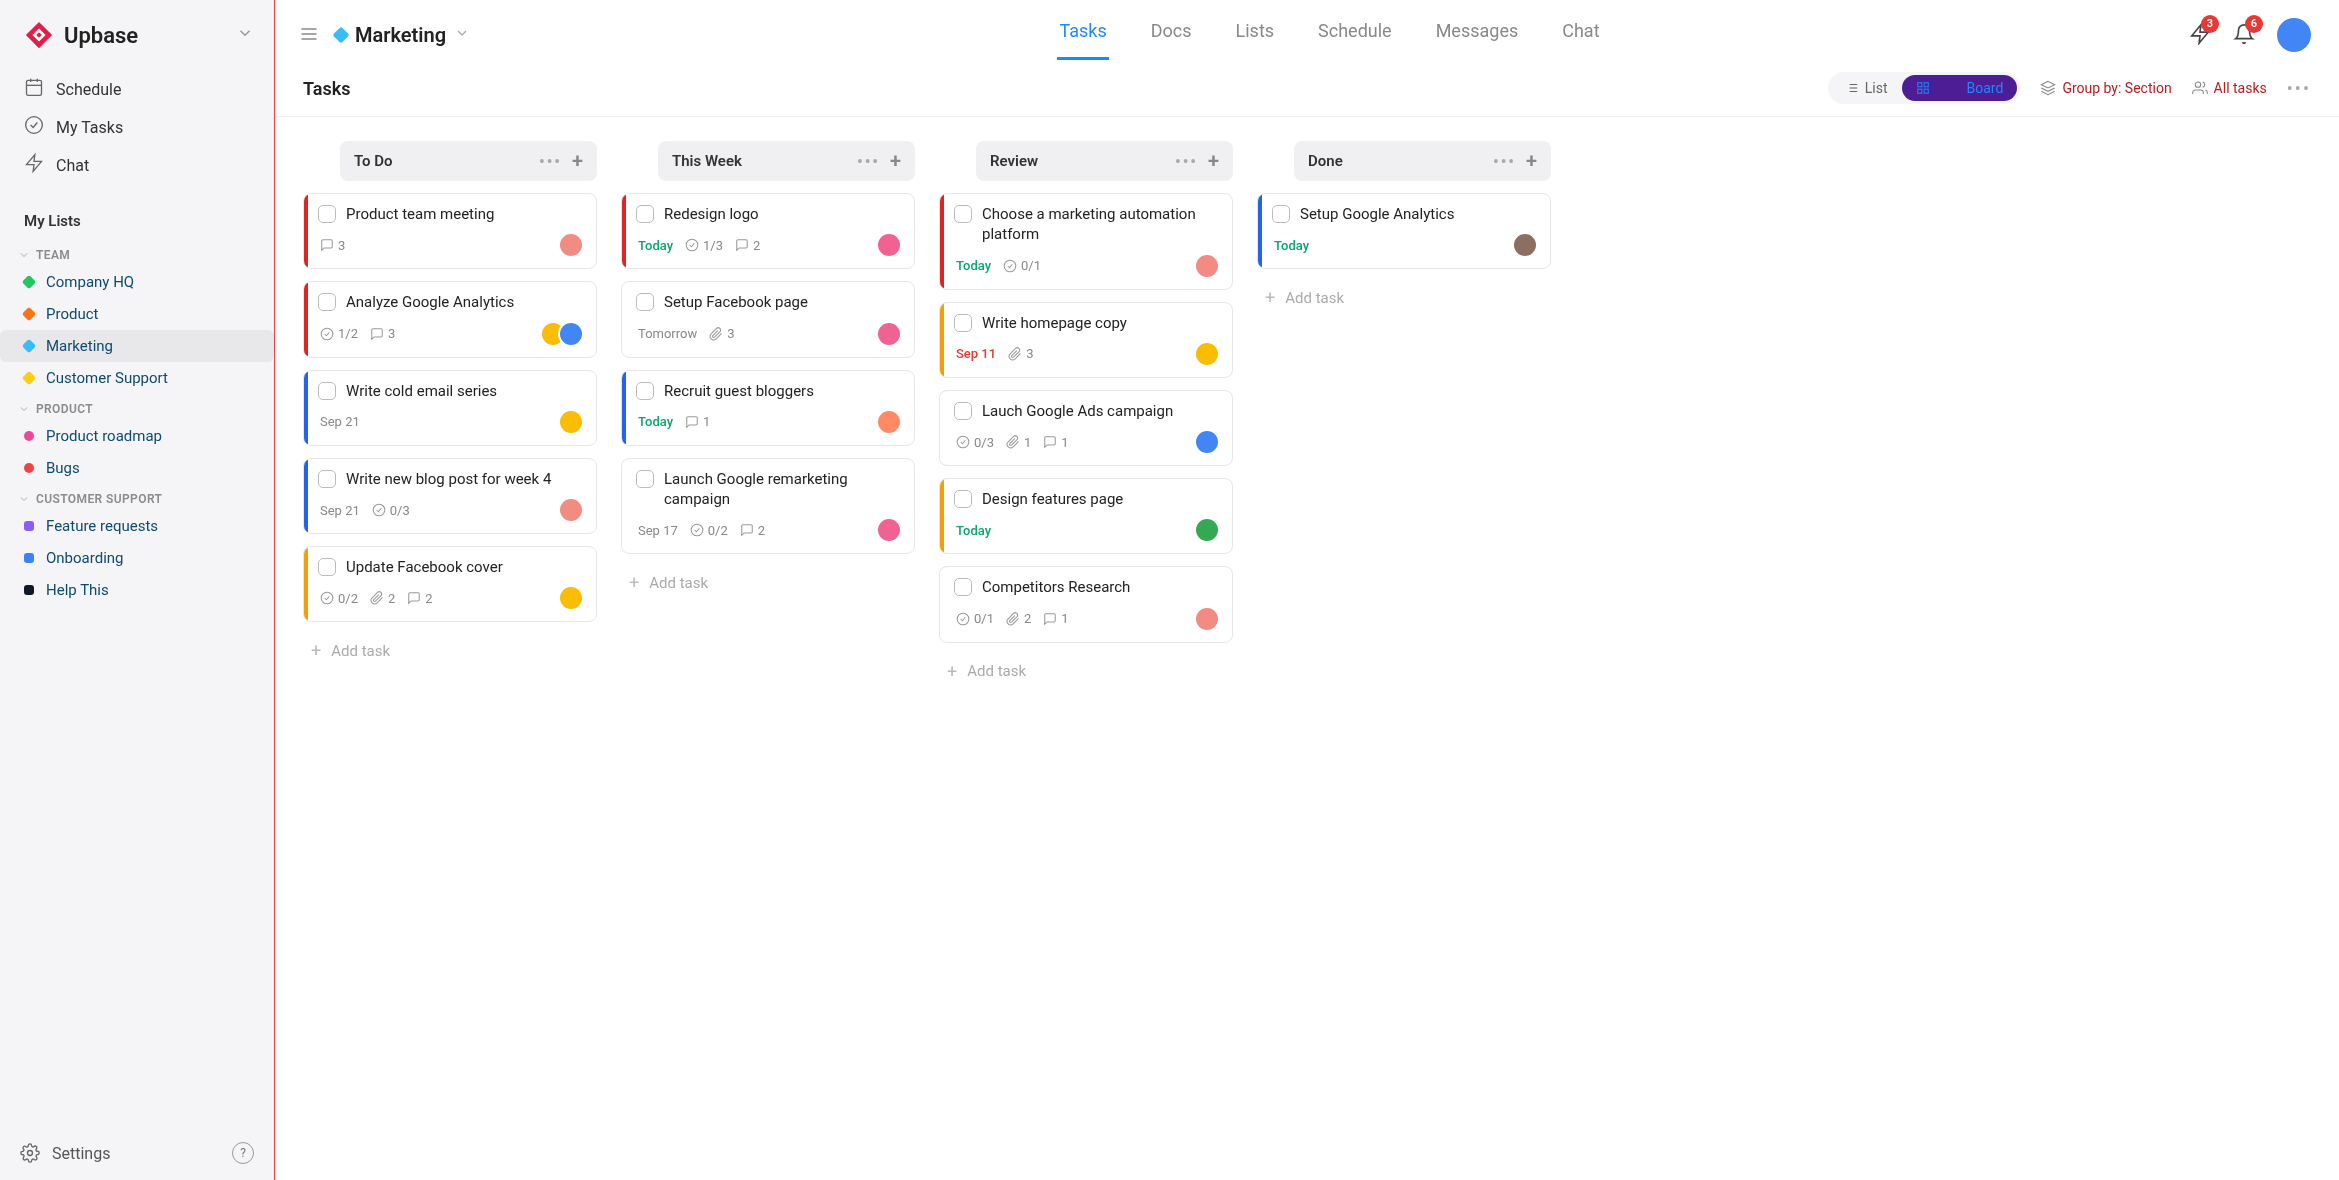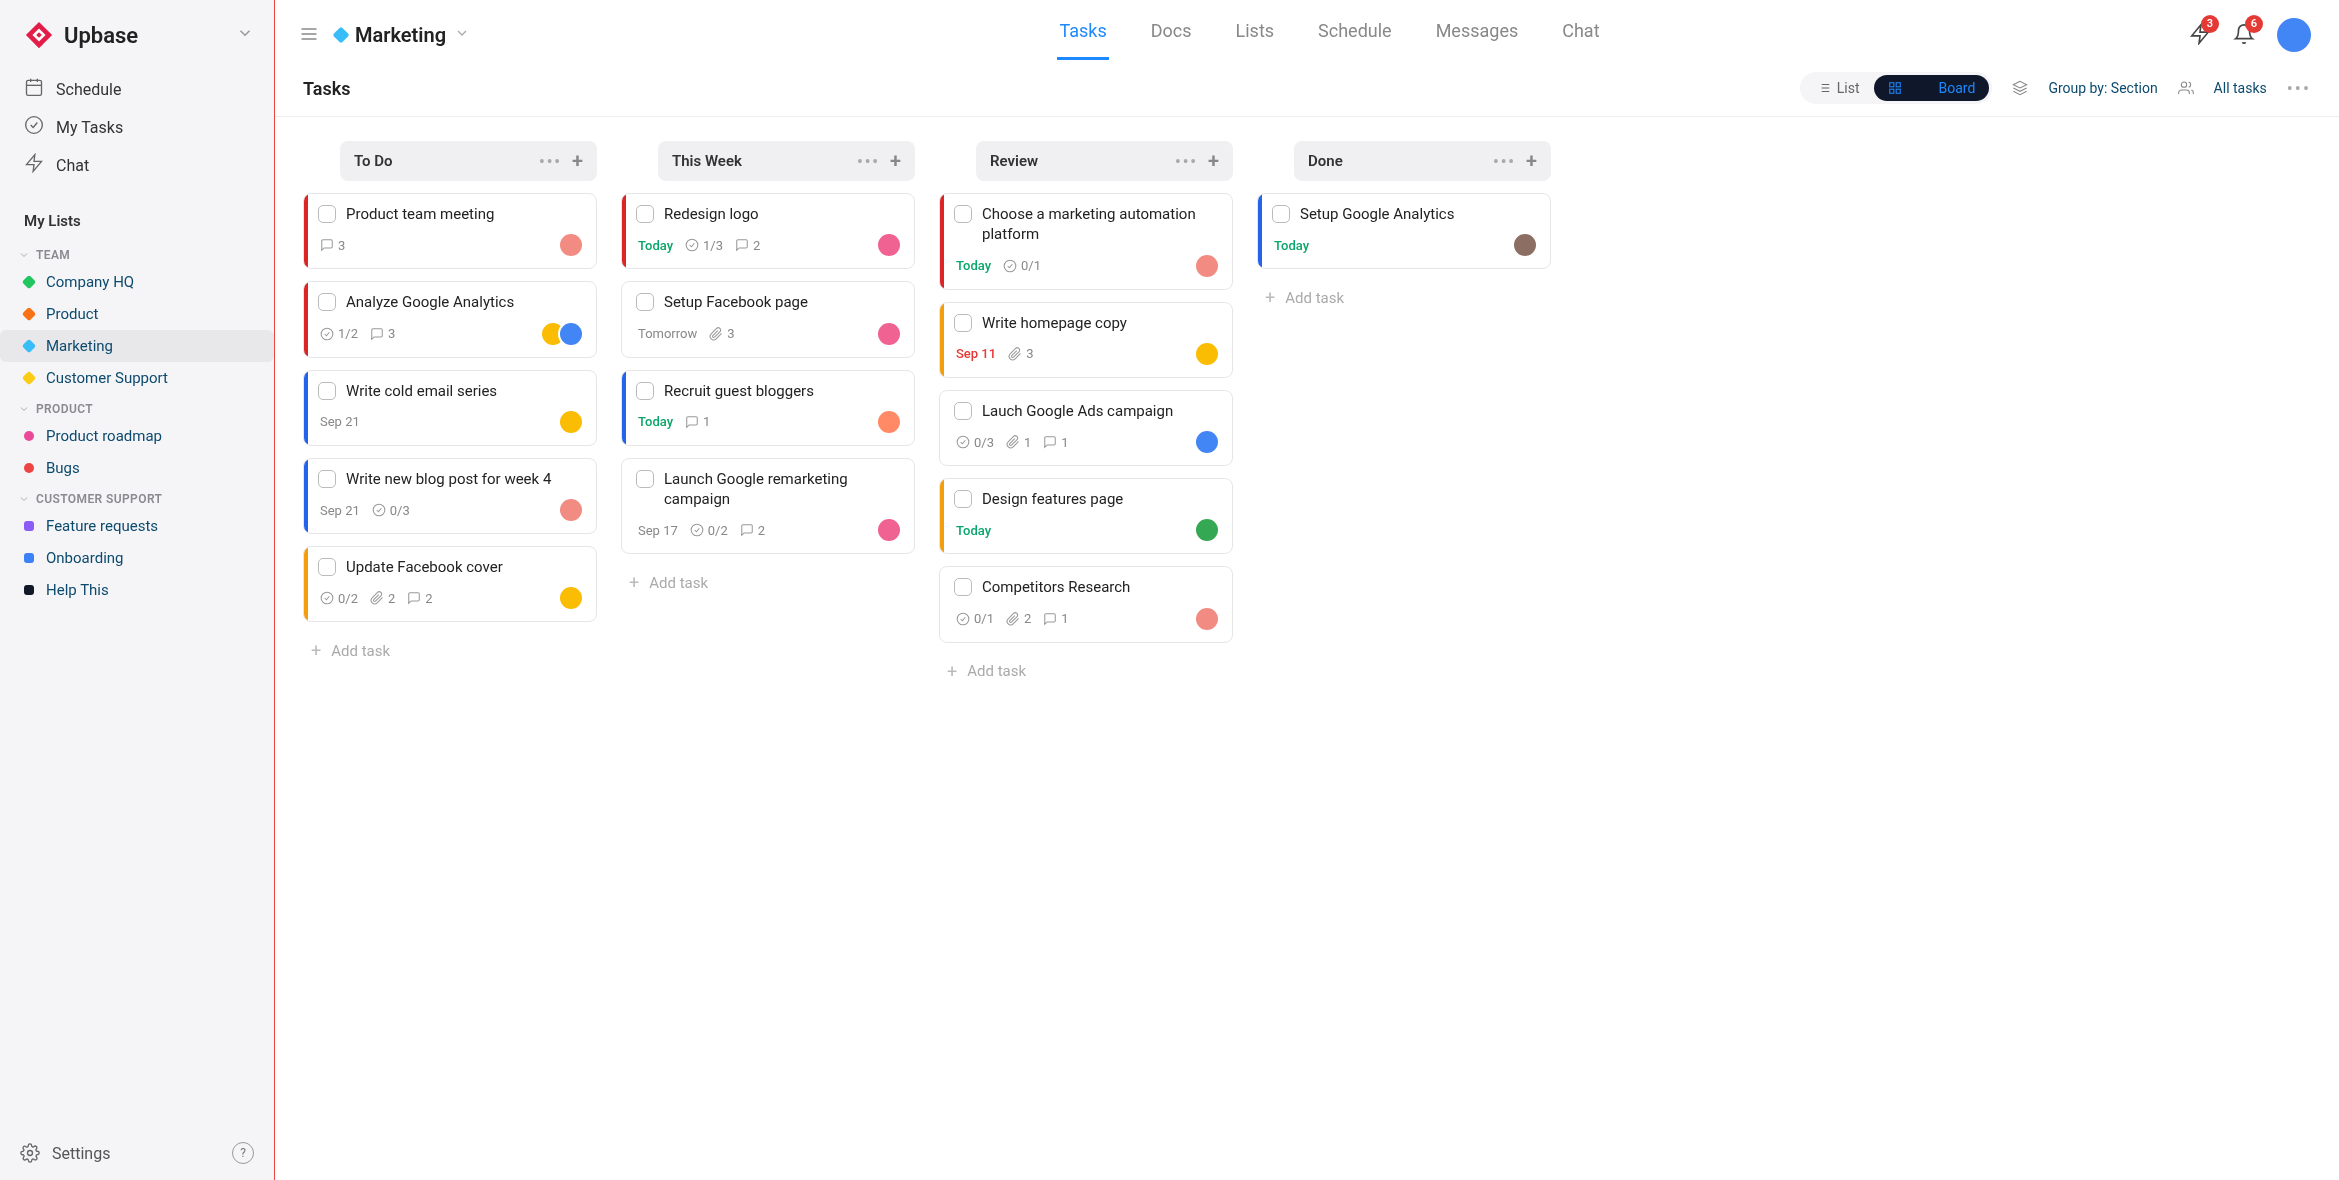--- a/index.html
+++ b/index.html
@@ -42,23 +42,23 @@
 .noti svg { width: 22px; height: 22px; stroke: #444; fill: none; stroke-width: 1.8; }
 .badge { position: absolute; top: -8px; right: -8px; background: #e53935; color: #fff; font-size: 11px; font-weight: 600; min-width: 18px; height: 18px; border-radius: 9px; display: flex; align-items: center; justify-content: center; padding: 0 4px; }
 .avatar { width: 34px; height: 34px; border-radius: 50%; cursor: pointer; }
 
 
 .toolbar { display: flex; align-items: center; padding: 12px 28px; border-bottom: 1px solid #eee; gap: 20px; }
 .tb-title { font-size: 18px; font-weight: 600; }
 .tb-spacer { flex: 1; }
 .view-switch { display: flex; background: #f5f5f7; border-radius: 18px; padding: 3px; }
 .view-btn { display: flex; align-items: center; gap: 6px; padding: 5px 14px; border-radius: 14px; font-size: 14px; color: #666; cursor: pointer; }
-.view-btn.active { background: #0f172a; color: #1e88ff; gap: 37px; }
+.view-btn.active { background: #4c1d95; color: #1e88ff; gap: 37px; }
 .view-btn svg { width: 14px; height: 14px; stroke: currentColor; fill: none; stroke-width: 1.8; }
-.tb-item { display: flex; align-items: center; gap: 20px; font-size: 14px; color: #0c4a6e; cursor: pointer; }
+.tb-item { display: flex; align-items: center; gap: 6px; font-size: 14px; color: #b91c1c; cursor: pointer; }
 .tb-item svg { width: 16px; height: 16px; stroke: #888; fill: none; stroke-width: 1.6; }
 .dots { color: #aaa; font-size: 18px; cursor: pointer; letter-spacing: 2px; }
 
 
 .board { flex: 1; display: flex; gap: 24px; padding: 24px 28px; overflow-x: auto; background: #fff; align-items: flex-start; }
 .column { width: 294px; flex-shrink: 0; display: flex; flex-direction: column; gap: 12px; }
 .col-head { background: #f0f0f2; border-radius: 8px; padding: 10px 14px; display: flex; align-items: center; font-weight: 600; font-size: 15px; color: #333; margin-left: 37px; }
 .col-head .dots { margin-left: auto; font-size: 16px; }
 .col-head .plus { margin-left: 10px; color: #888; cursor: pointer; font-size: 20px; line-height: 1; }
 .card { background: #fff; border: 1px solid #e6e6e8; border-radius: 8px; display: flex; overflow: hidden; cursor: pointer; }

